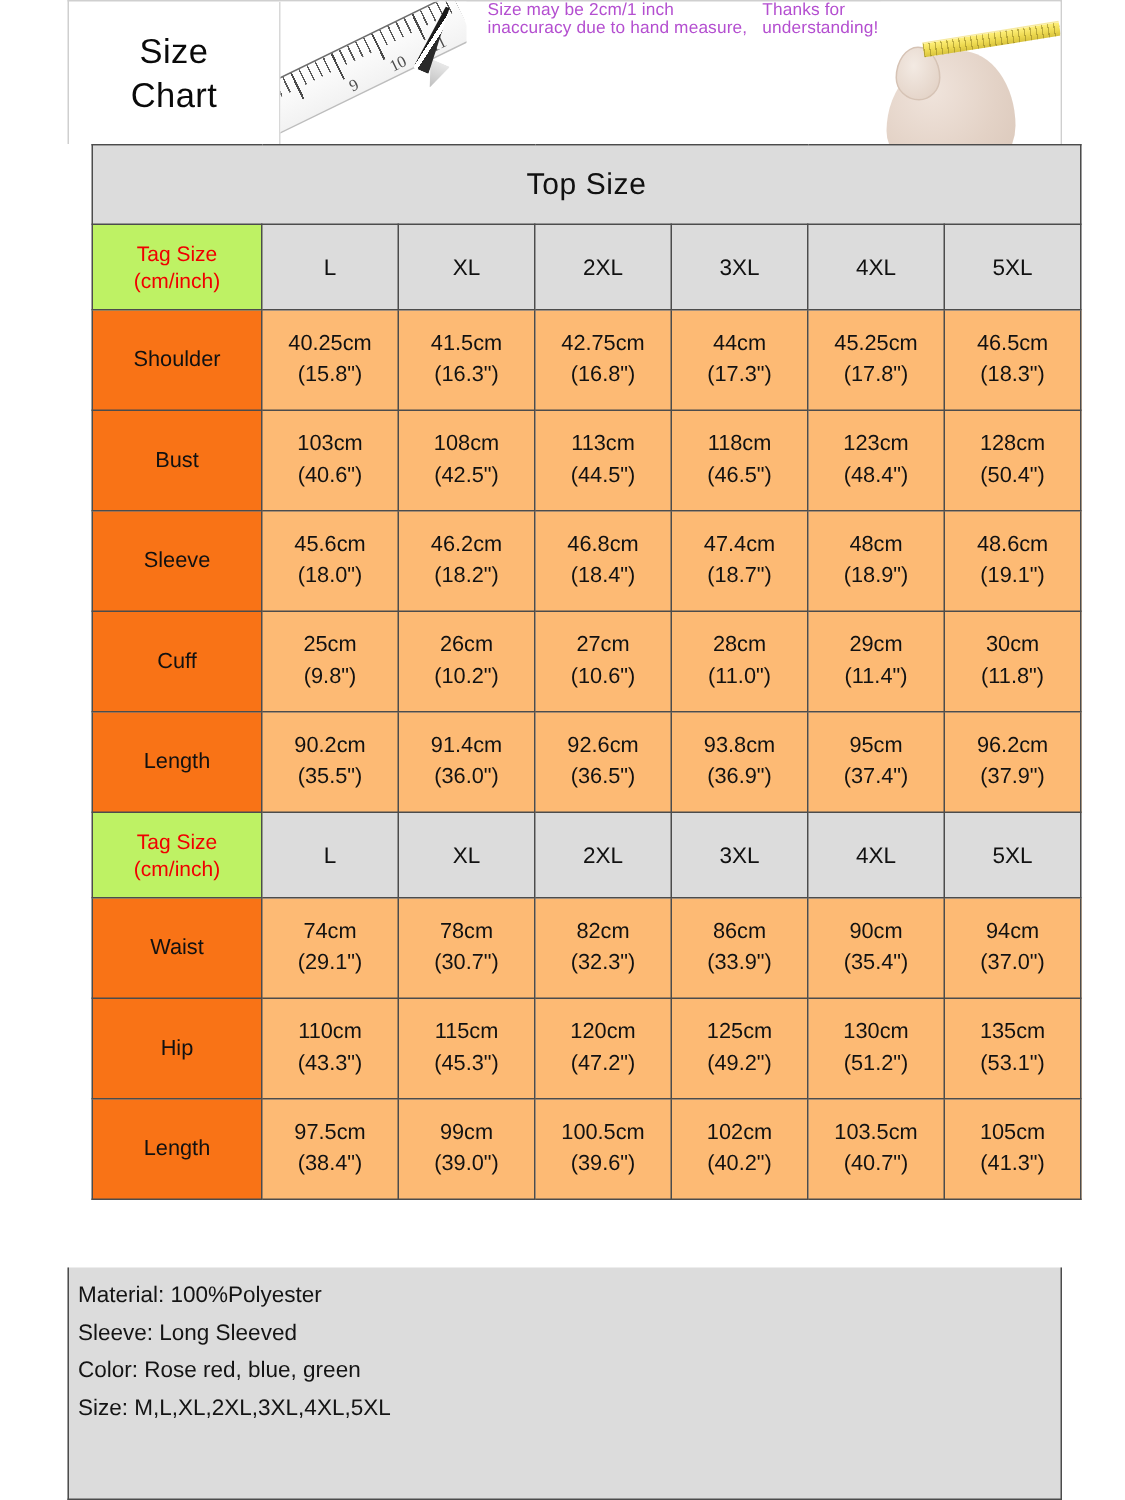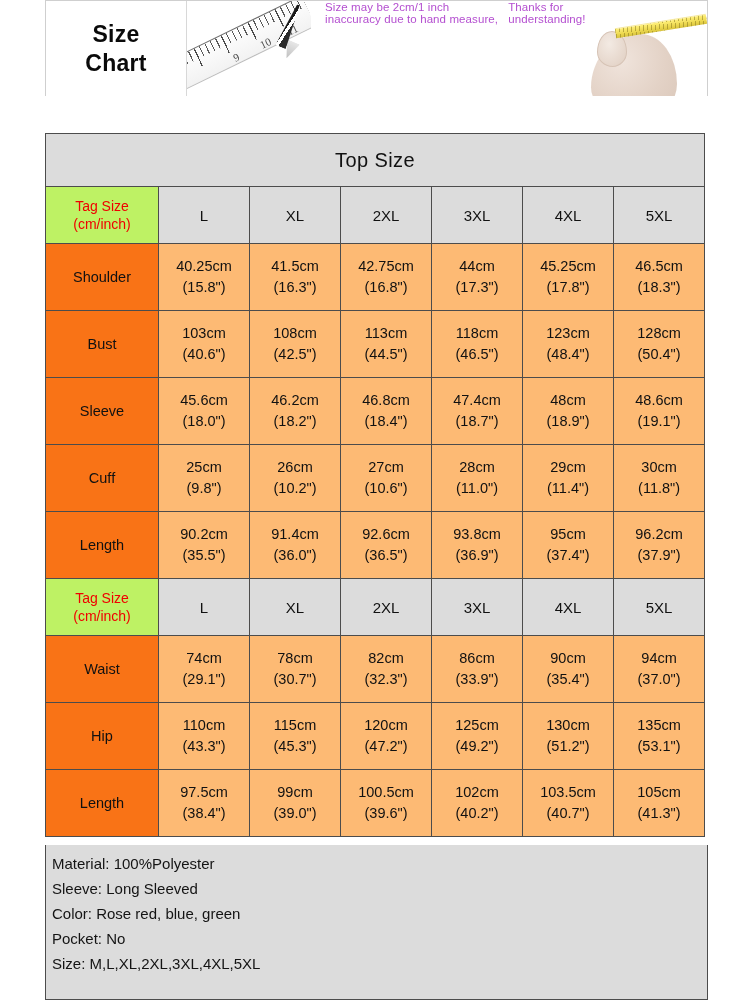--- a/index.html
+++ b/index.html
@@ -28,21 +28,21 @@
     align-items: stretch;
     overflow: hidden;
   }
   .banner-title {
     width: 140px;
     flex: 0 0 140px;
     display: flex;
     flex-direction: column;
     align-items: center;
     justify-content: center;
-    font-weight: bold;
+    font-weight: normal;
     font-size: 23px;
     color: #0a0a0a;
     line-height: 1.22;
     letter-spacing: 0.3px;
   }
   .banner-ruler {
     flex: 0 0 125px;
     position: relative;
     border-left: 1px solid #d8d8d8;
     overflow: hidden;
@@ -142,25 +142,24 @@
     content: "";
     position: absolute; inset: 0;
     background-image: repeating-linear-gradient(
       to right, #8a7a20 0px, #8a7a20 0.8px, transparent 0.8px, transparent 4px);
     opacity: .55;
   }
 
   
   .chart {
     position: absolute;
-    left: 45px; top: 96px;
+    left: 61px; top: 96px;
     width: 608px;
     border-collapse: collapse;
     table-layout: fixed;
-    margin-top: 37px;
   }
   .chart td {
     border: 1.6px solid #4c4c4c;
     text-align: center;
     vertical-align: middle;
     font-size: 14.5px;
     color: #111111;
     padding: 0;
   }
   .col-label { width: 113px; }
@@ -499,17 +498,16 @@
             <span class="inch">(41.3")</span>
           </td>
         </tr>
       </tbody>
   </table>
 
   <div class="footer">
     <div class="footer-line">Material: 100%Polyester</div>
     <div class="footer-line">Sleeve: Long Sleeved</div>
     <div class="footer-line">Color: Rose red, blue, green</div>
-    <div class="footer-line">Pocket: No</div>
     <div class="footer-line">Size: M,L,XL,2XL,3XL,4XL,5XL</div>
   </div>
 
 </div>
 
 </body></html>

